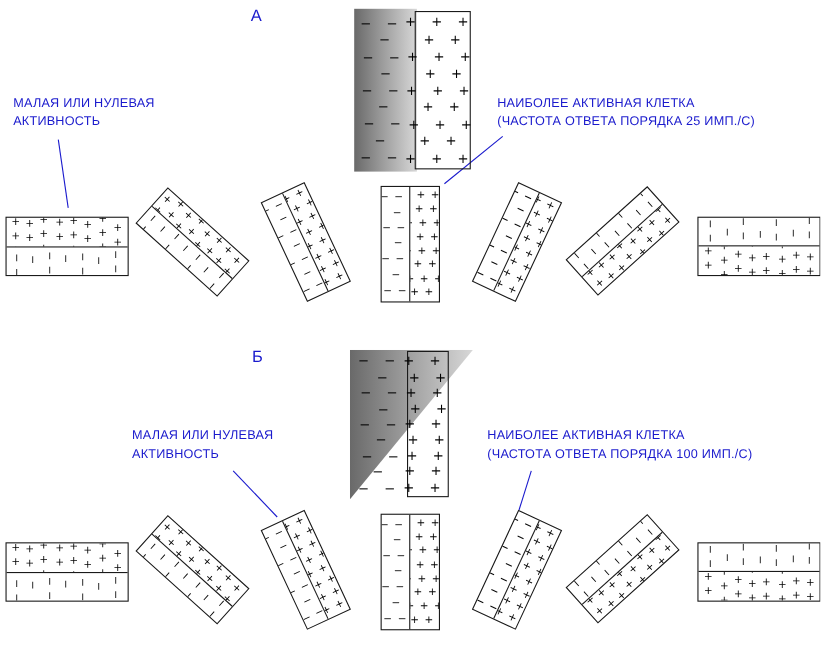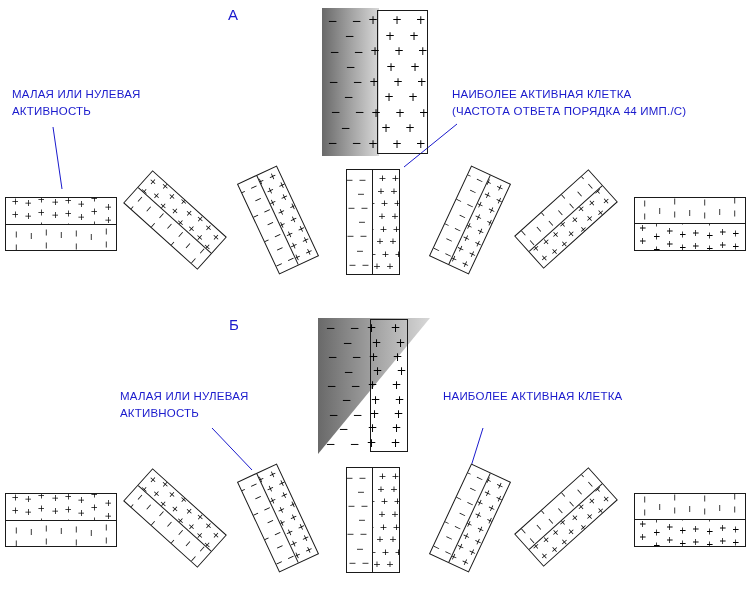--- a/index.html
+++ b/index.html
@@ -61,30 +61,31 @@
 
   <div class="panel-letter" style="left:229px;top:316px">Б</div>
 
   <div class="diagram-label" style="left:12px;top:86px">
     <div>МАЛАЯ ИЛИ НУЛЕВАЯ</div>
     <div>АКТИВНОСТЬ</div>
   </div>
 
   <div class="diagram-label" style="left:452px;top:86px">
     <div>НАИБОЛЕЕ АКТИВНАЯ КЛЕТКА</div>
-    <div>(ЧАСТОТА ОТВЕТА ПОРЯДКА 44 ИМП./С)</div>
+    <div>(ЧАСТОТА ОТВЕТА ПОРЯДКА 25 ИМП./С)</div>
   </div>
 
   <div class="diagram-label" style="left:120px;top:388px">
     <div>МАЛАЯ ИЛИ НУЛЕВАЯ</div>
     <div>АКТИВНОСТЬ</div>
   </div>
 
   <div class="diagram-label" style="left:443px;top:388px">
     <div>НАИБОЛЕЕ АКТИВНАЯ КЛЕТКА</div>
+    <div>(ЧАСТОТА ОТВЕТА ПОРЯДКА 100 ИМП./С)</div>
   </div>
 
   <div id="field-layer">
       <div class="field" style="left: 34px; top: 168px; width: 54px; height: 112px; transform: rotate(-90deg);">
         <div class="half minus">
           <div class="sign-row" style="transform: translateX(-3px);">− −</div>
           <div class="sign-row" style="transform: translateX(2px);">−</div>
           <div class="sign-row" style="transform: translateX(-1px);">− −</div>
           <div class="sign-row" style="transform: translateX(3px);">−</div>
           <div class="sign-row" style="transform: translateX(-2px);">− −</div>

